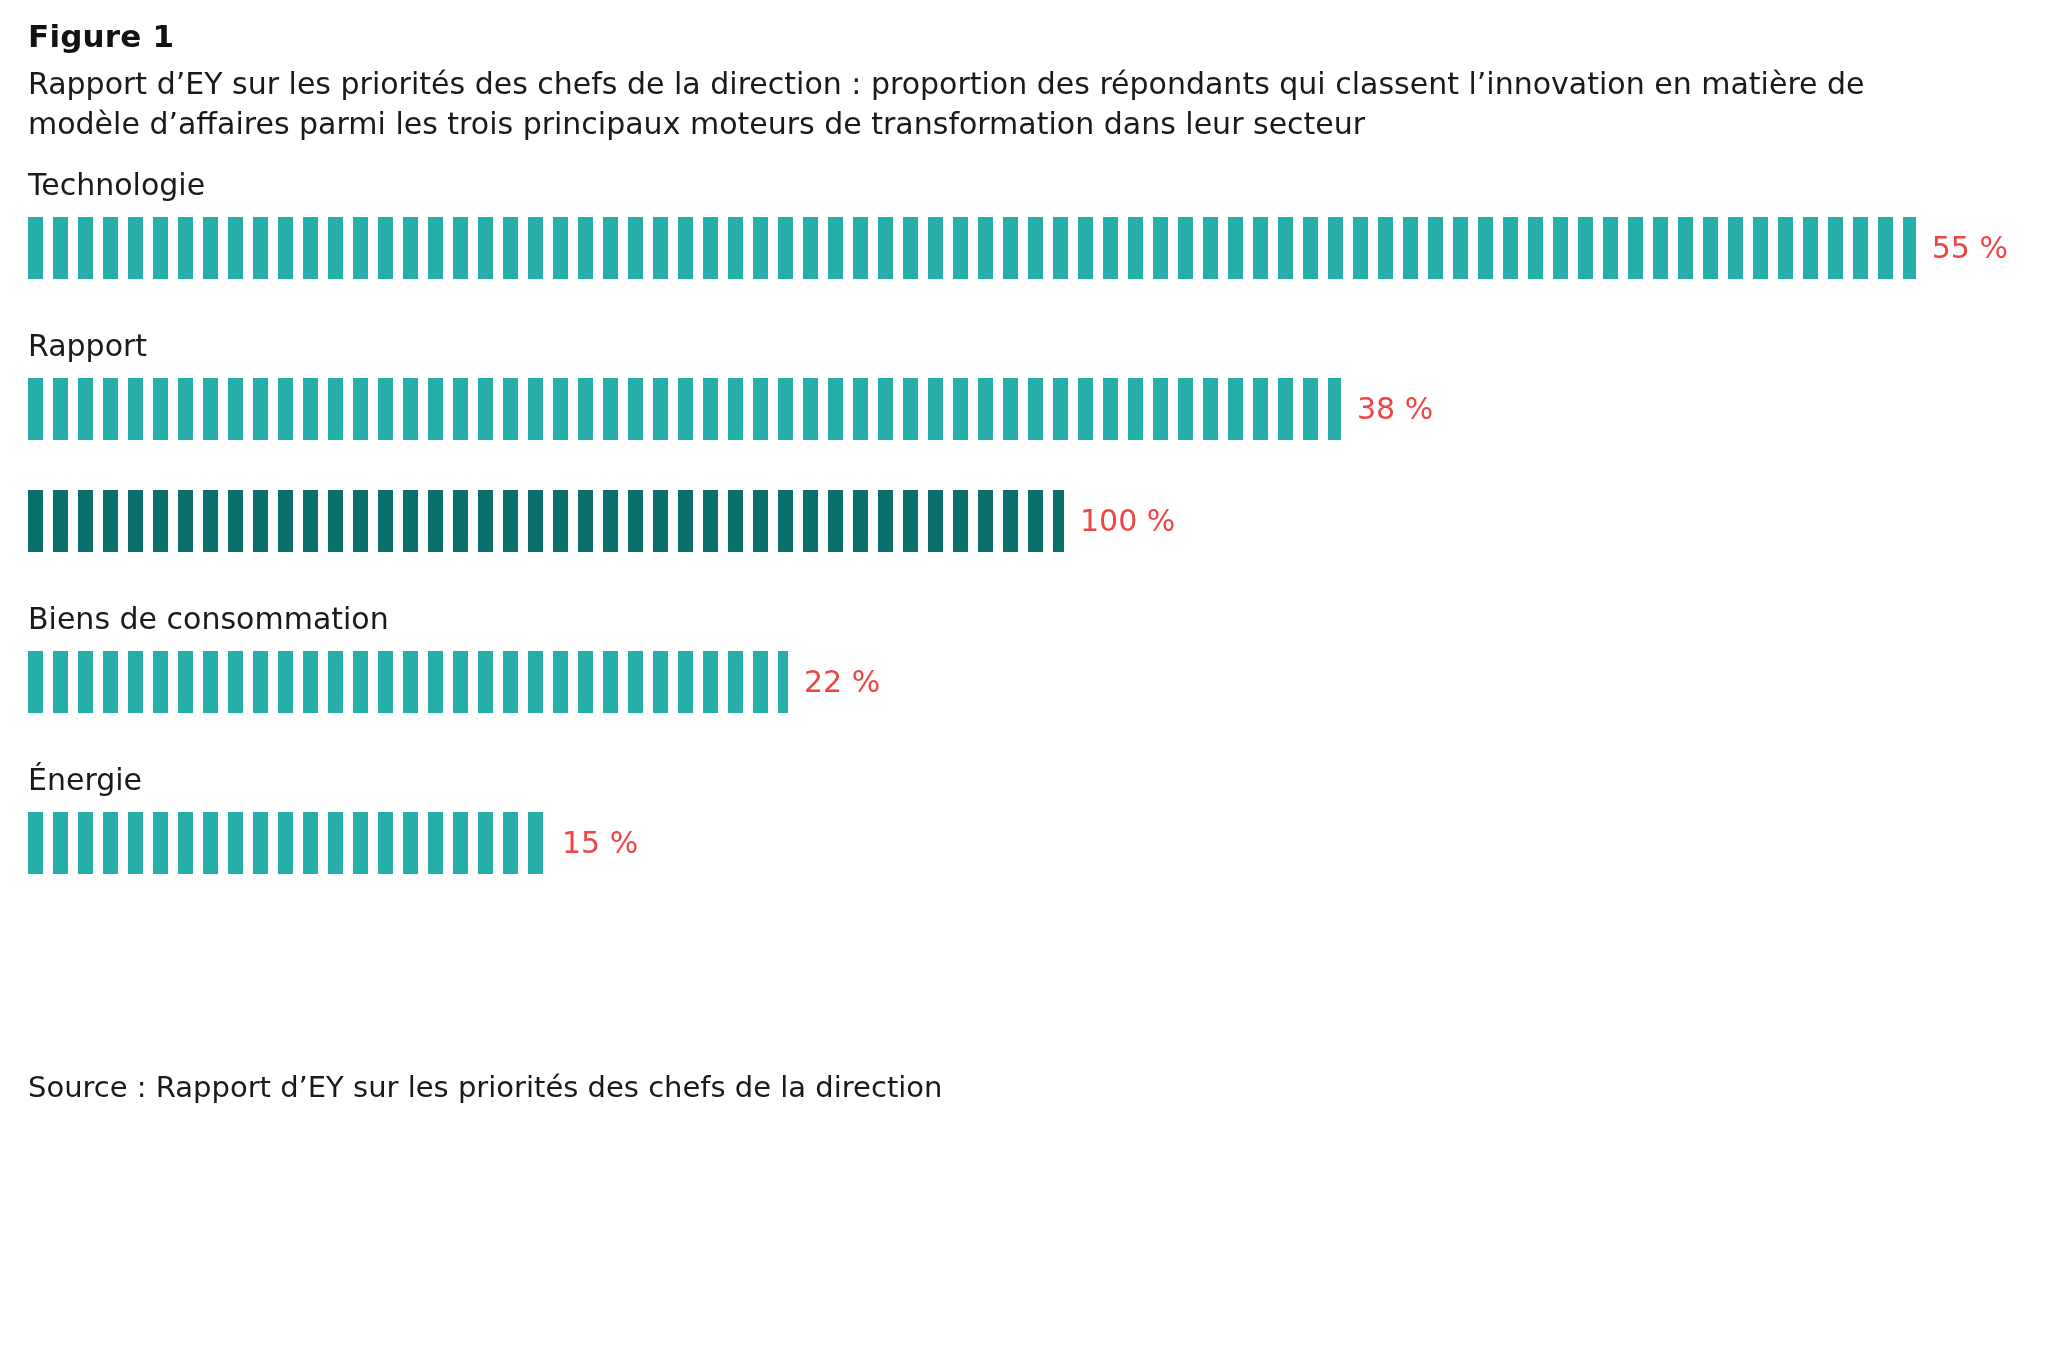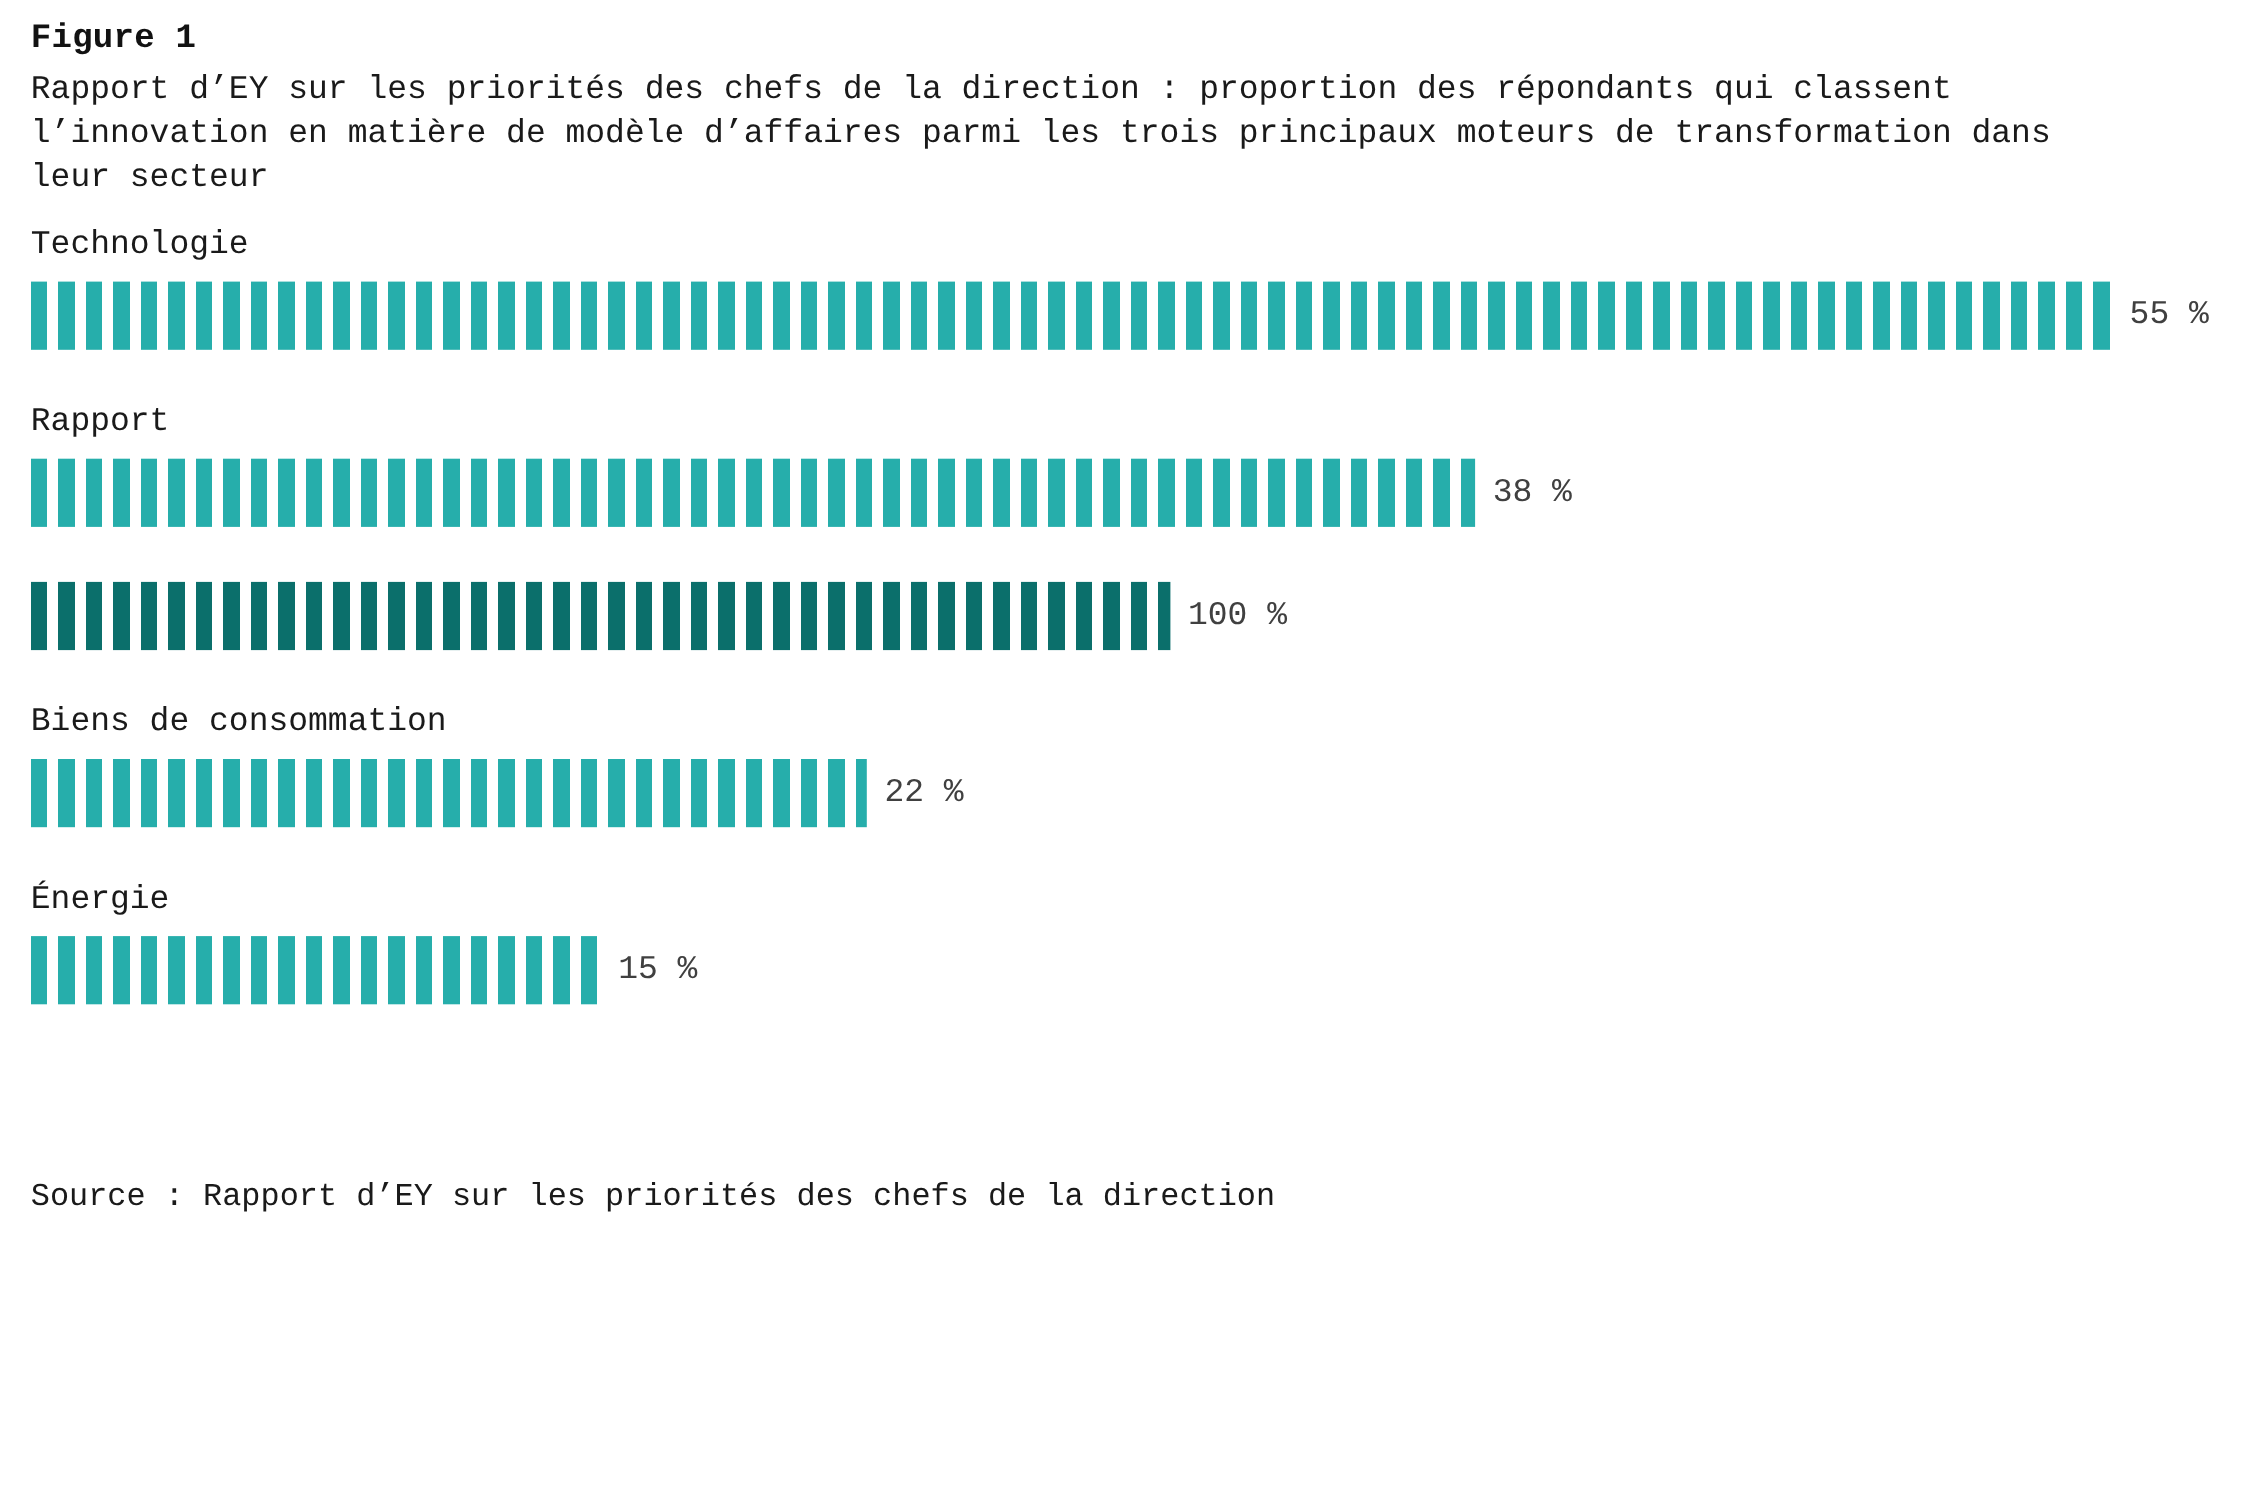--- a/index.html
+++ b/index.html
@@ -13,21 +13,20 @@
     font-family: "DejaVu Sans", sans-serif;
     color: #1a1a1a;
     overflow: hidden;
   }
   .page {
     position: relative;
     width: 2048px;
     height: 1132px;
     box-sizing: border-box;
     padding: 18px 40px 0 28px;
-    font-family: Liberation Mono, monospace;
   }
   .fig-label {
     font-size: 31px;
     font-weight: bold;
     letter-spacing: 0.2px;
     color: #121212;
     margin: 0 0 10px 0;
   }
   .fig-title {
     font-size: 30px;
@@ -55,21 +54,21 @@
     display: flex;
     align-items: center;
   }
   .bar {
     height: 62px;
     display: block;
     background-repeat: repeat-x;
   }
   .value {
     font-size: 30px;
-    color: #404040;
+    color: #ef4444;
     margin-left: 16px;
     white-space: nowrap;
     line-height: 1;
   }
   .source {
     position: absolute;
     left: 28px;
     bottom: 28px;
     font-size: 29px;
     color: #1a1a1a;

